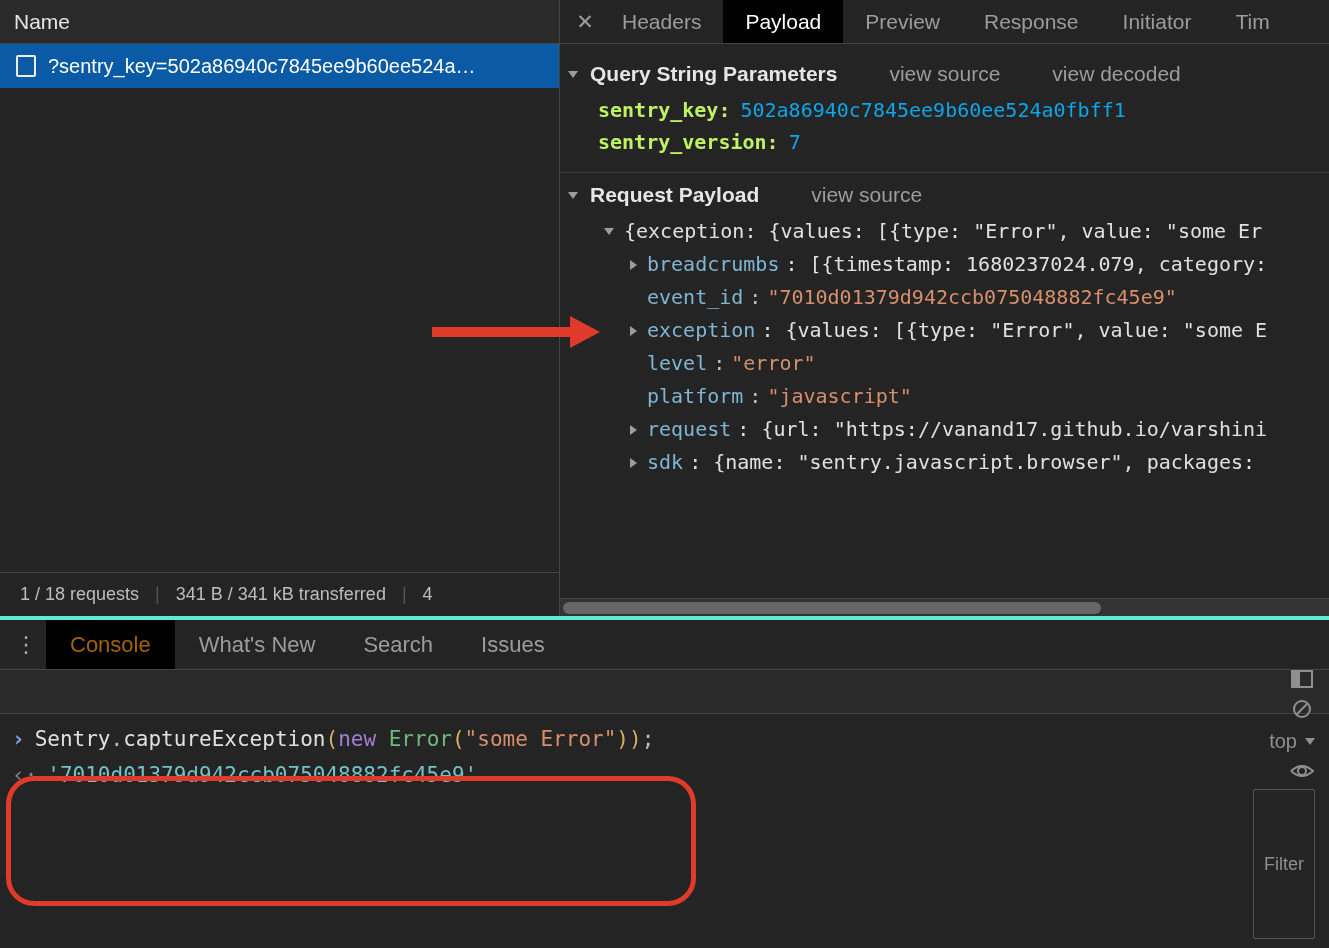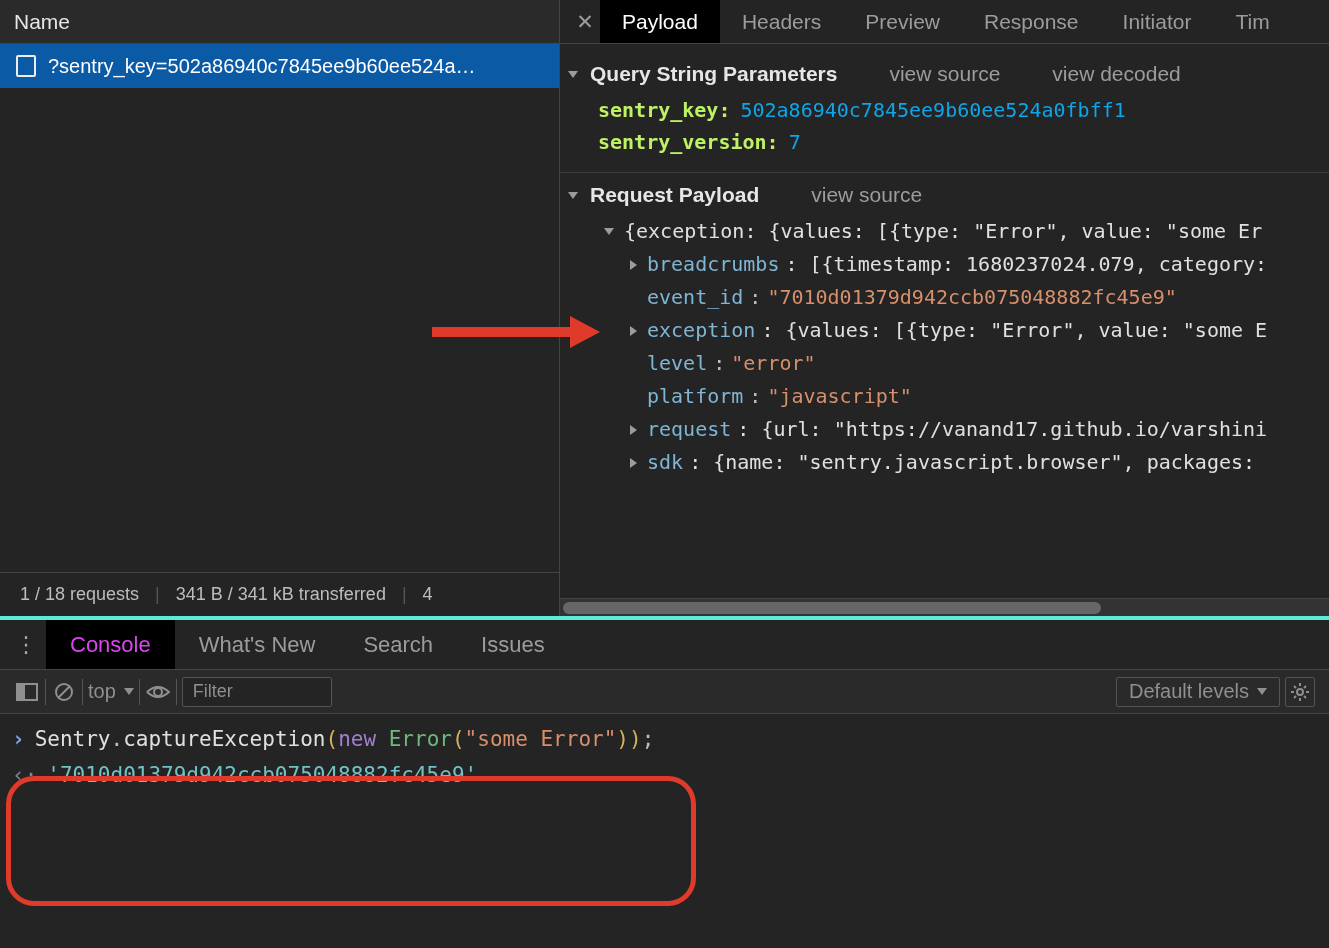--- a/index.html
+++ b/index.html
@@ -176,30 +176,31 @@
   .drawer-tabs {
     height: 50px;
     display:flex; align-items:stretch;
     background:#242424; border-bottom:1px solid #444;
     padding-left: 6px; gap:0; color:#9c9c9c; font-size:22px;
   }
   .drawer-tabs .more {
     width:40px; display:flex; align-items:center; justify-content:center; color:#aaa;
   }
   .dtab2 { padding:0 24px; display:flex; align-items:center; cursor:pointer; }
-  .dtab2.active { background:#000; color:#d946ef; }
+  .dtab2.active { background:#000; color:#a16207; }
 
   .console-toolbar {
     height: 44px;
-    display:flex; align-items:center; gap:5px;
+    display:flex; align-items:flex-end; gap:5px;
     padding: 0 14px;
     border-bottom:1px solid #444;
     color:#8f8f8f; font-size:20px;
     background:#2a2a2a;
     position:relative;
+    flex-direction:column;
   }
   .console-toolbar .ico {
     width:26px;height:26px;display:inline-flex;align-items:center;justify-content:center;color:#8f8f8f;
   }
   .console-toolbar .vsep { width:1px; height:26px; background:#555; }
   .filter-input {
     height:30px; flex:0 0 150px; background:#242424; border:1px solid #555; color:#8f8f8f; padding:2px 10px; font-size:18px; border-radius:2px;
     display:flex;align-items:center;
   }
   .spacer { flex:1; }
@@ -247,22 +248,22 @@
       <span class="sep">|</span>
       <span>341 B / 341 kB transferred</span>
       <span class="sep">|</span>
       <span>4</span>
     </div>
   </div>
 
   <div class="net-right">
     <div class="detail-tabs">
       <span class="close">✕</span>
+      <span class="dtab">Headers</span>
       <span class="dtab active">Payload</span>
-      <span class="dtab">Headers</span>
       <span class="dtab">Preview</span>
       <span class="dtab">Response</span>
       <span class="dtab">Initiator</span>
       <span class="dtab">Tim</span>
     </div>
 
     <div class="detail-body">
 
       <div class="section-head">
         <span class="tw"></span>

